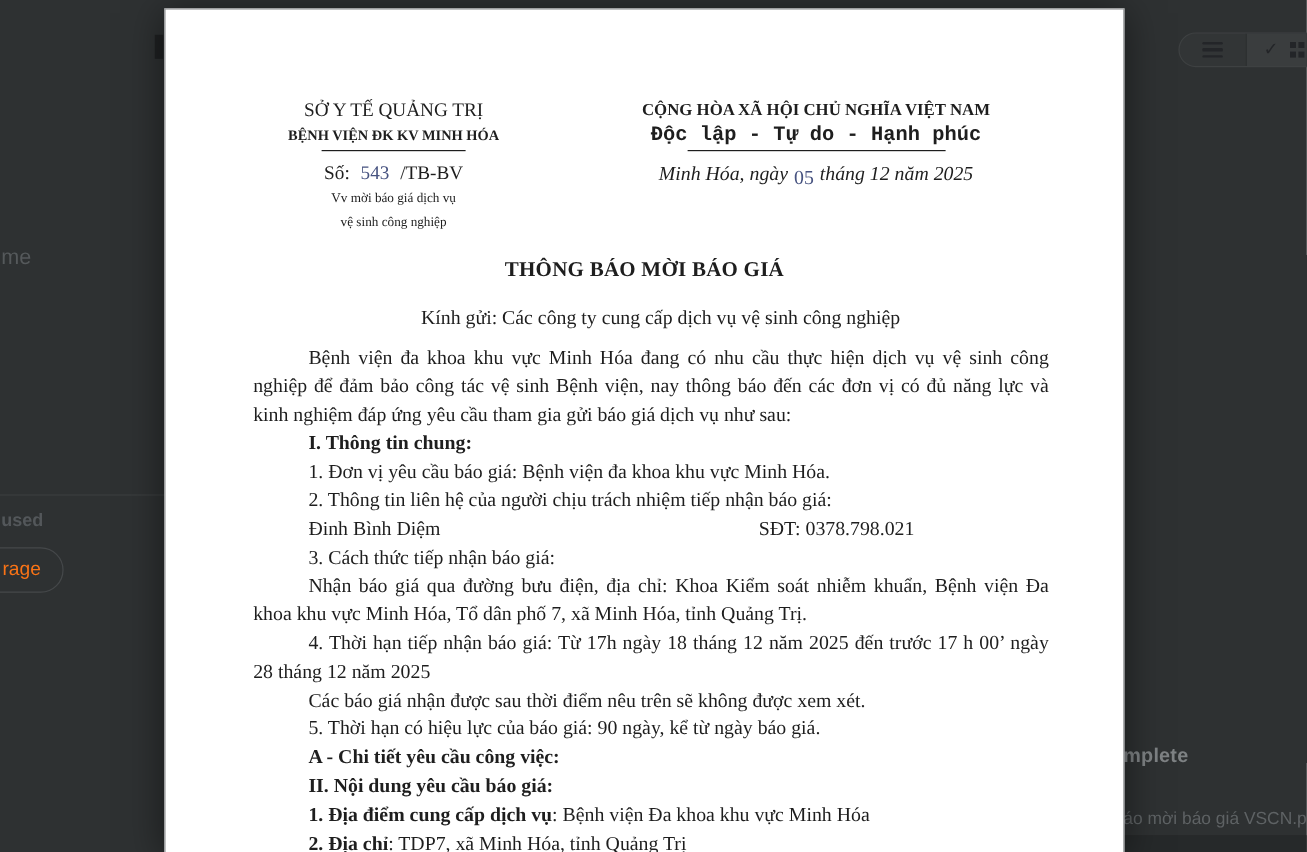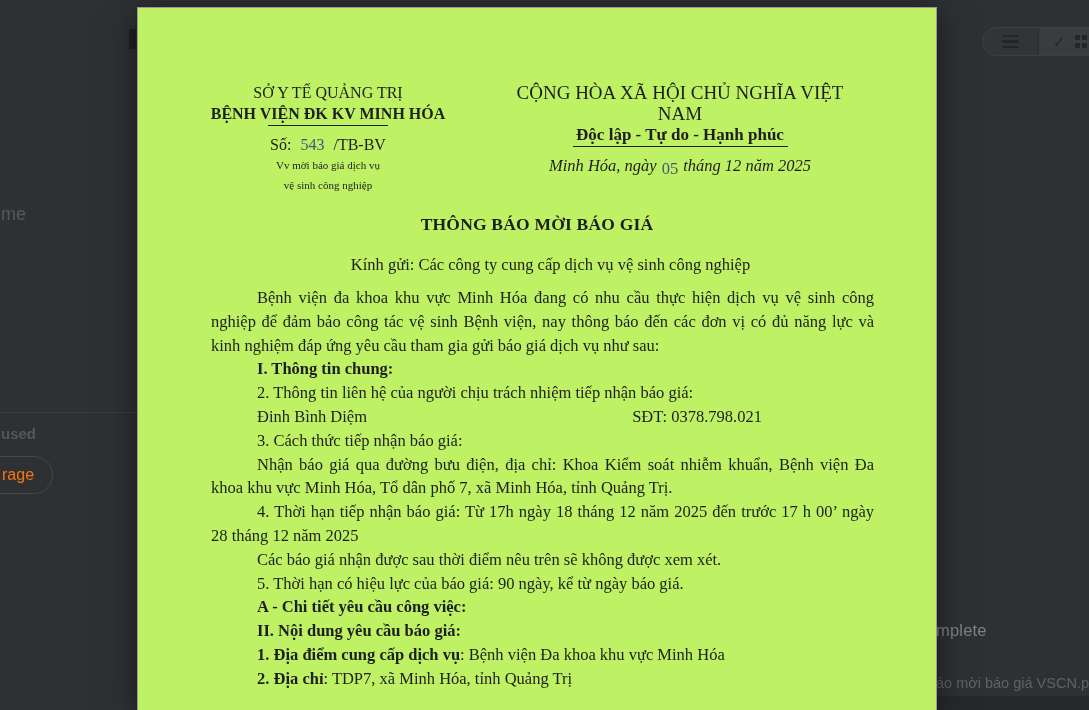--- a/index.html
+++ b/index.html
@@ -21,45 +21,45 @@
   .storage-pill-label { position:absolute; left:2px; top:466px; font-size:16px; font-weight:500; color:#f97316; }
 
   .view-toggle { position:absolute; left:982px; top:27px; width:130px; height:29px; border:1px solid #3e4142; border-radius:15px; background:#323536; display:flex; overflow:hidden; }
   .seg-left { width:55px; display:flex; flex-direction:column; justify-content:center; align-items:center; gap:3px; }
   .seg-left .bar { width:17px; height:2.4px; border-radius:1px; background:#232528; }
   .seg-right { flex:1; background:#3a3d3e; border-left:1px solid #2b2d2e; display:flex; align-items:center; gap:9px; padding-left:14px; }
   .check-glyph { color:#232528; font-size:15px; font-weight:bold; line-height:1; }
   .grid-glyph { display:grid; grid-template-columns:5px 5px; grid-template-rows:5px 5px; gap:2.5px; }
   .grid-glyph span { background:#232528; }
 
-  .upload-status-fragment { position:absolute; left:936px; top:621px; font-size:16.5px; letter-spacing:.2px; color:#7e8284; white-space:nowrap; }
+  .upload-status-fragment { position:absolute; left:936px; top:621px; font-size:16.5px; letter-spacing:.2px; color:#7e8284; white-space:nowrap;font-weight:bold; }
   .upload-filename-fragment { position:absolute; left:936px; top:675px; width:153px; font-size:14.5px; color:#5e6264; white-space:nowrap; overflow:hidden; }
   .bottom-band { position:absolute; left:936px; top:696px; width:153px; height:14px; background:#26292a; }
 
   
   .doc-page {
     position:absolute; left:137px; top:7px; width:800px; height:703px;
-    background:#bef264; border:1px solid #97999b; border-bottom:none;
+    background:#ffffff; border:1px solid #97999b; border-bottom:none;
     box-shadow:0 4px 30px rgba(0,0,0,.5);
     font-family:"Liberation Serif","DejaVu Serif",serif;
     color:#1e1e1e;
   }
   .doc-header { position:absolute; top:74px; left:0; width:100%; display:flex; }
   .hcol-left { margin-left:30px; width:320px; text-align:center; }
   .hcol-right { margin-left:10px; width:364px; text-align:center; }
 
   .hl-line1 { font-size:16px; line-height:21px; }
-  .hl-line2 { font-size:16px; line-height:21px; font-weight:bold; }
+  .hl-line2 { font-size:12px; line-height:21px; font-weight:bold; }
   .hl-underline { width:120px; border-bottom:1.5px solid #1e1e1e; margin:1px auto 0; }
   .hl-number { font-size:16px; line-height:21px; margin-top:8px; }
   .num-value { color:#475380; margin:0 9px; }
   .hl-subject { font-size:11px; line-height:20px; }
 
-  .hr-line1 { font-size:19px; line-height:21px; font-weight:normal; }
-  .hr-line2 { font-size:17px; line-height:21px; font-weight:bold; }
+  .hr-line1 { font-size:14px; line-height:21px; font-weight:bold; }
+  .hr-line2 { font-size:17px; line-height:21px; font-weight:bold;font-family:Liberation Mono, monospace; }
   .hr-underline { width:215px; border-bottom:1.5px solid #1e1e1e; margin:1px auto 0; }
   .hr-date { font-size:16.5px; line-height:22px; margin-top:8px; font-style:italic; }
   .date-day { font-style:normal; color:#475380; display:inline-block; transform:translateY(3px); margin:0 5px; }
 
   .doc-title { position:absolute; top:206px; left:0; width:100%; text-align:center; font-size:17.5px; font-weight:bold; letter-spacing:.2px; }
   .doc-salutation { position:absolute; top:247px; left:0; width:100%; text-align:center; font-size:16.5px;padding-left:27px; }
 
   .doc-body { position:absolute; top:278px; left:73px; width:663px; font-size:16.5px; line-height:23.8px; }
   .doc-body p { margin:0; text-indent:46px; }
   .doc-body p.just { text-align:justify; }
@@ -123,20 +123,21 @@
       </div>
     </div>
   </div>
 
   <div class="doc-title">THÔNG BÁO MỜI BÁO GIÁ</div>
   <div class="doc-salutation">Kính gửi: Các công ty cung cấp dịch vụ vệ sinh công nghiệp</div>
 
   <div class="doc-body">
     <p class="just">Bệnh viện đa khoa khu vực Minh Hóa đang có nhu cầu thực hiện dịch vụ vệ sinh công nghiệp để đảm bảo công tác vệ sinh Bệnh viện, nay thông báo đến các đơn vị có đủ năng lực và kinh nghiệm đáp ứng yêu cầu tham gia gửi báo giá dịch vụ như sau:</p>
     <p class="bold">I. Thông tin chung:</p>
+    <p>1. Đơn vị yêu cầu báo giá: Bệnh viện đa khoa khu vực Minh Hóa.</p>
     <p>2. Thông tin liên hệ của người chịu trách nhiệm tiếp nhận báo giá:</p>
     <div class="contact-line">
       <span class="contact-name">Đinh  Bình Diệm</span>
       <span class="contact-phone">SĐT: 0378.798.021</span>
     </div>
     <p>3. Cách thức tiếp nhận báo giá:</p>
     <p class="just">Nhận báo giá qua đường bưu điện, địa chỉ: Khoa Kiểm soát nhiễm khuẩn, Bệnh viện Đa khoa khu vực Minh Hóa, Tổ dân phố 7, xã Minh Hóa, tỉnh Quảng Trị.</p>
     <p class="just">4. Thời hạn tiếp nhận báo giá: Từ 17h ngày 18 tháng 12 năm 2025 đến trước 17 h 00’ ngày 28 tháng 12 năm 2025</p>
     <p>Các báo giá nhận được sau thời điểm nêu trên sẽ không được xem xét.</p>
     <p>5. Thời hạn có hiệu lực của báo giá: 90 ngày, kể từ ngày báo giá.</p>

